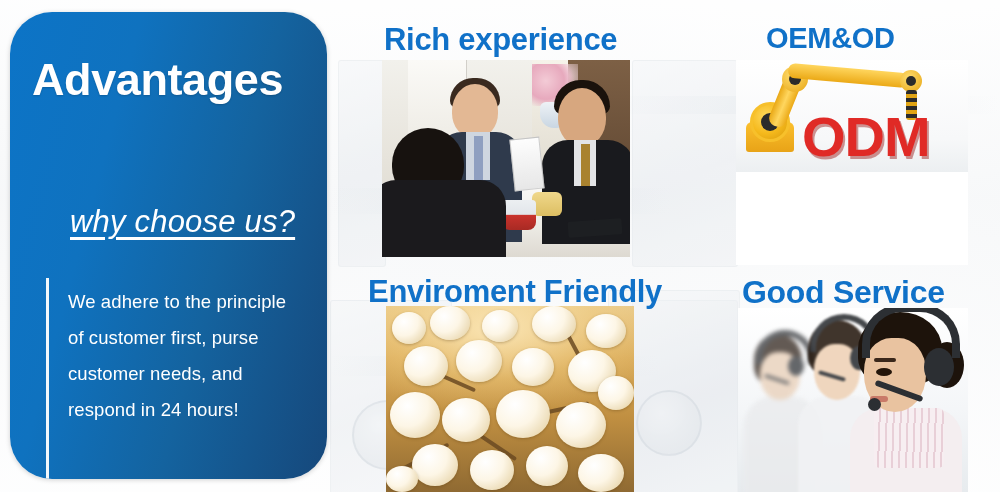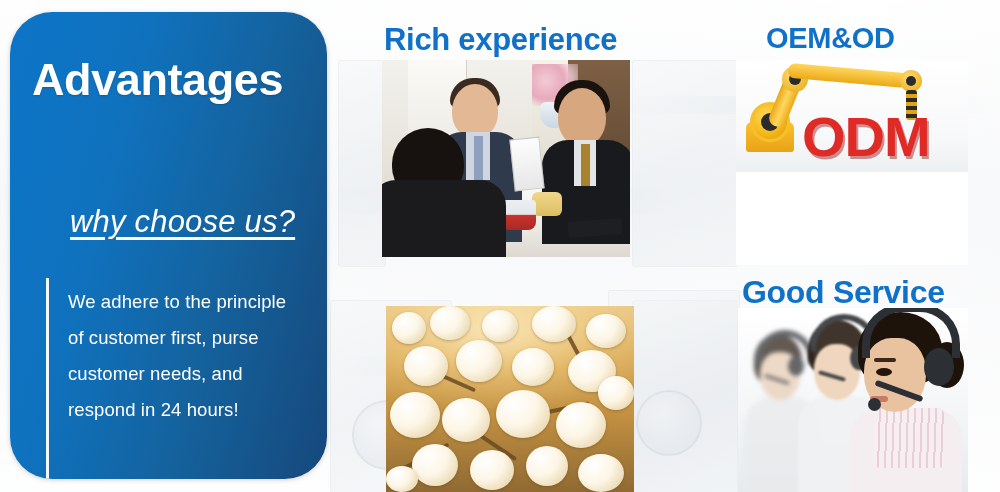--- a/index.html
+++ b/index.html
@@ -371,20 +371,21 @@
     <div class="panel-title">
       <span class="l2">Advantages</span>
     </div>
     <div class="panel-sub">why choose us?</div>
     <div class="panel-rule"></div>
     <div class="panel-body">We adhere to the principle of customer first, purse customer needs, and respond in 24 hours!</div>
   </div>
 
   <div class="heading h-rich">Rich experience</div>
   <div class="heading h-oem">OEM&amp;OD</div>
+  <div class="heading h-env">Enviroment Friendly</div>
   <div class="heading h-svc">Good Service</div>
 
   <div class="photo p-meeting">
     <div class="meet-wall"></div>
     <div class="meet-panel a"></div>
     <div class="meet-panel b"></div>
     <div class="meet-wood"></div>
     <div class="meet-flower"></div>
     <div class="meet-vase"></div>
     <div class="meet-table"></div>

